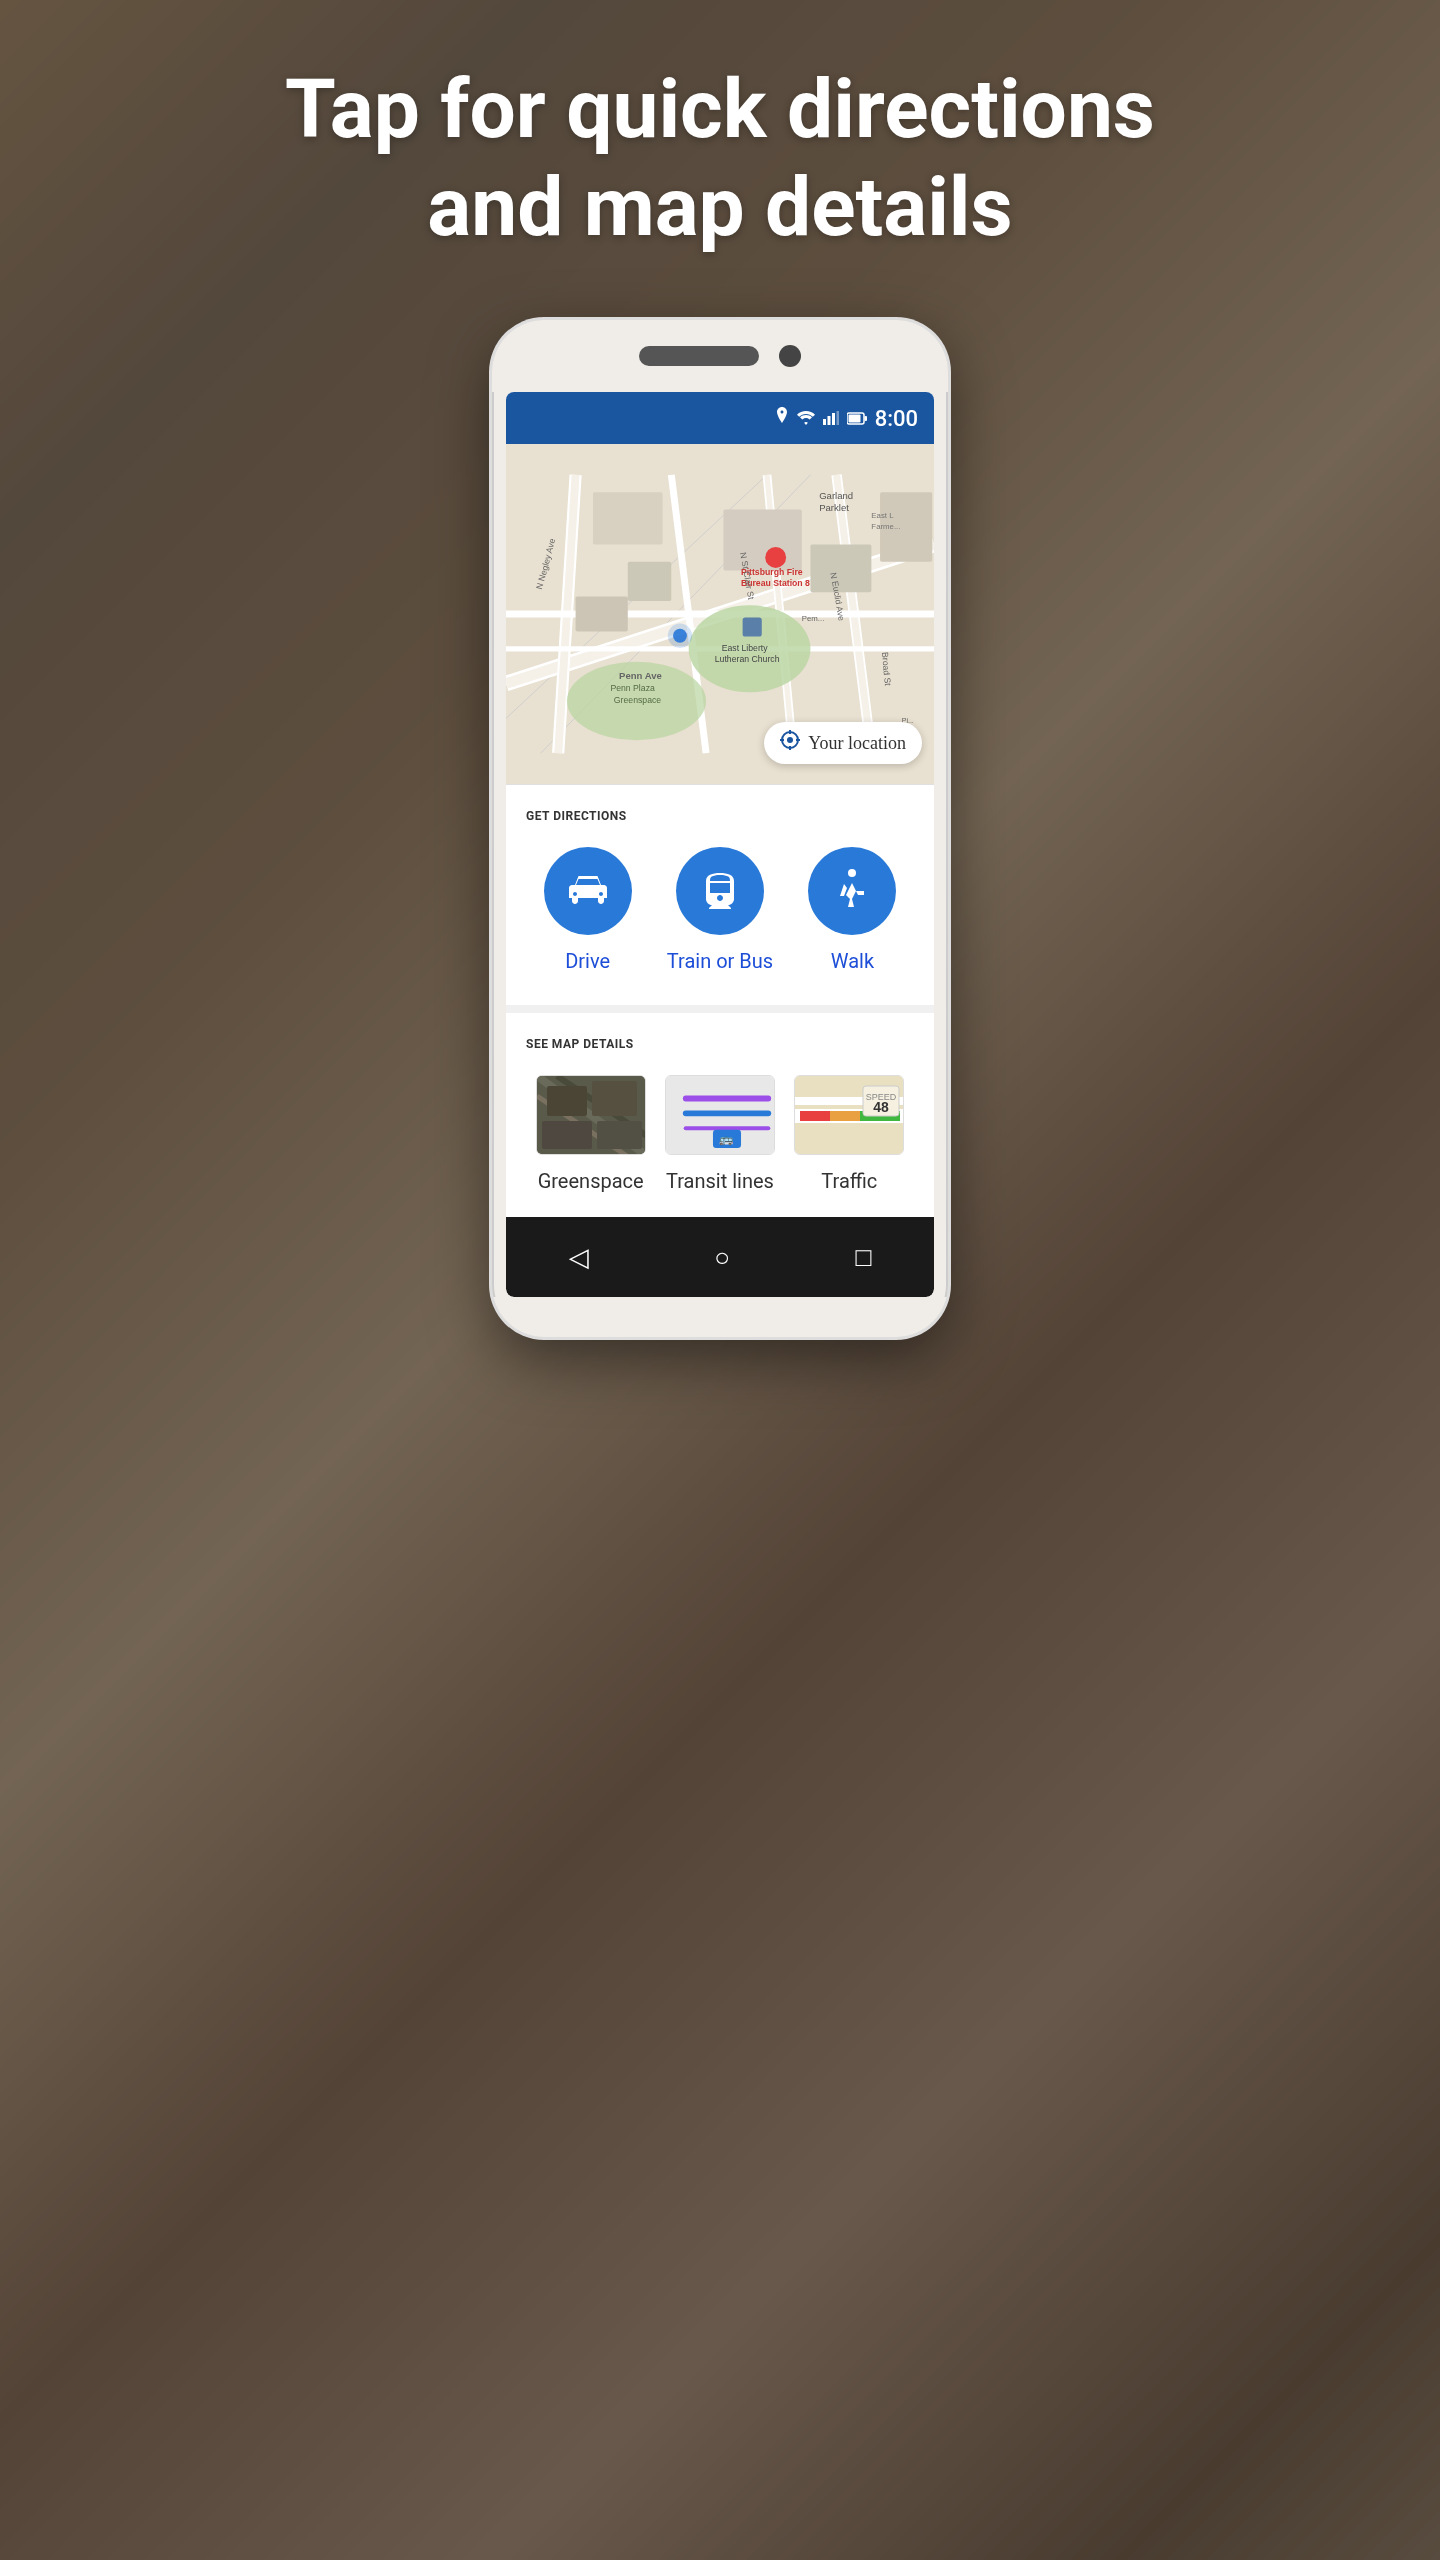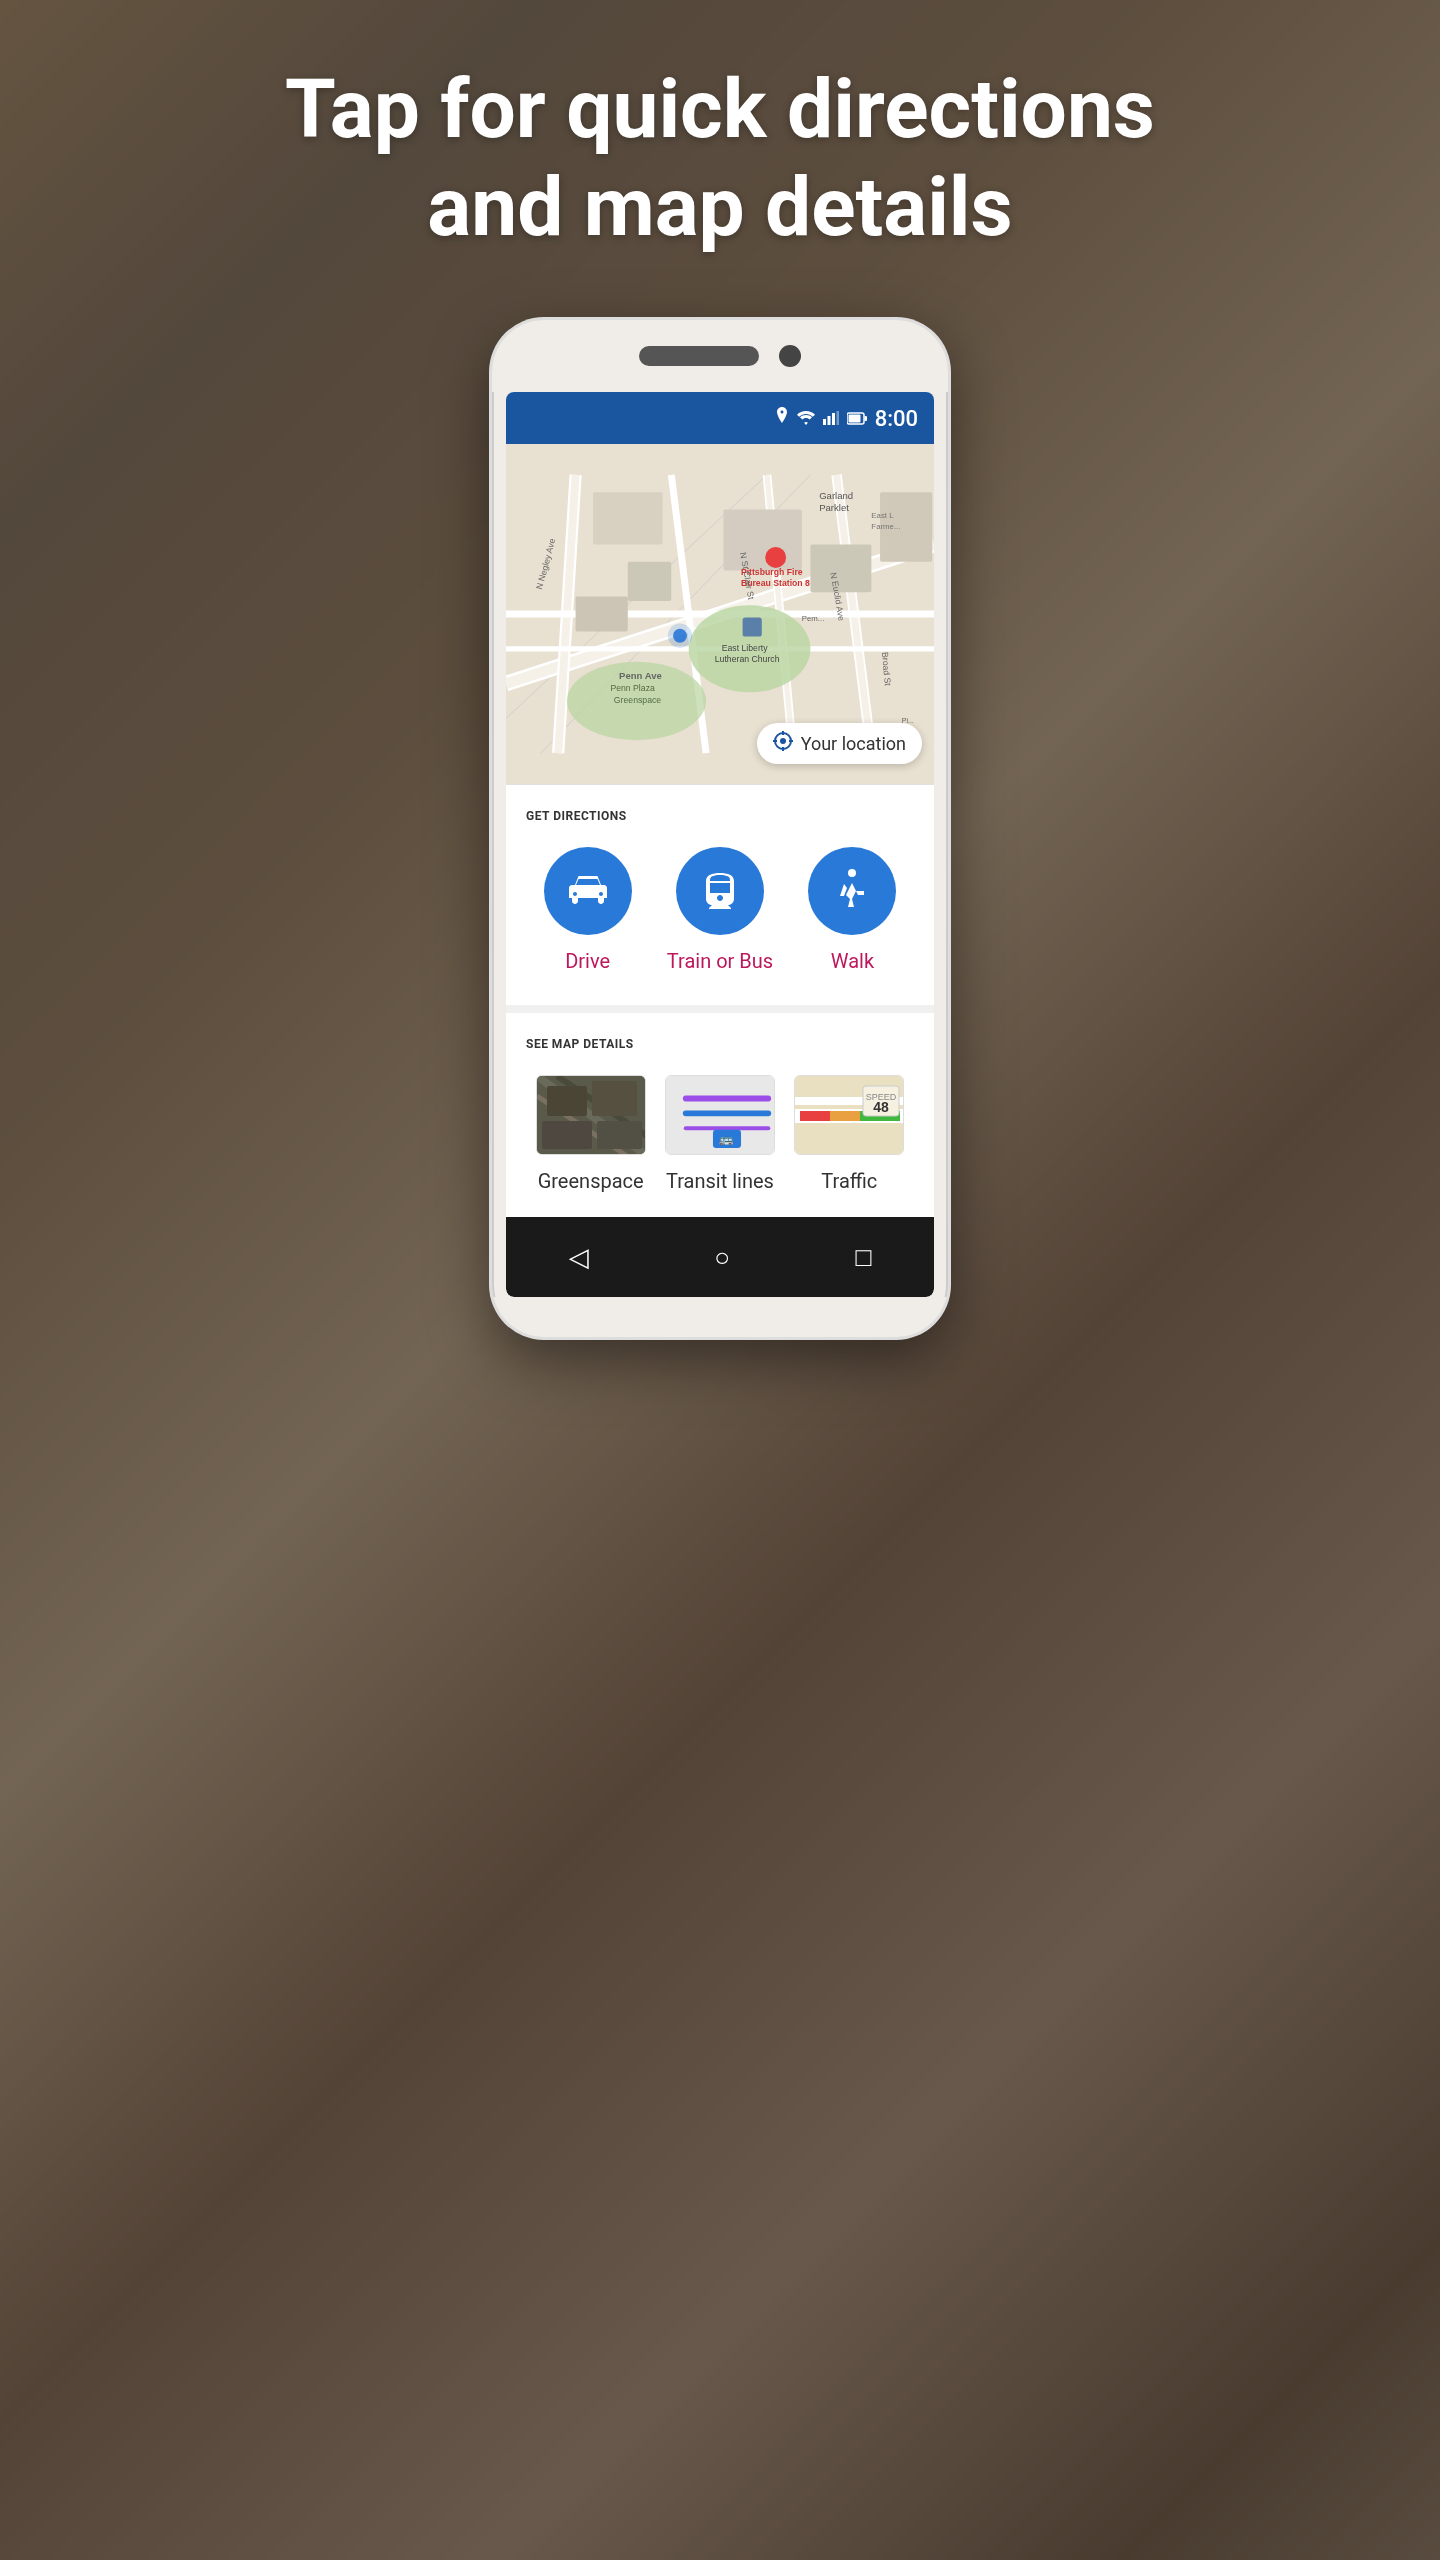--- a/index.html
+++ b/index.html
@@ -181,20 +181,21 @@
       right: 12px;
       background: white;
       border-radius: 24px;
       padding: 8px 16px;
       display: flex;
       align-items: center;
       gap: 8px;
       box-shadow: 0 2px 8px rgba(0,0,0,0.2);
       font-size: 18px;
       color: #333;
+      font-family: Liberation Serif, serif;
     }
 
     .location-target-icon {
       color: #1a56a0;
       font-size: 22px;
     }
 
     
     .content-section {
       background: #fff;
@@ -233,21 +234,21 @@
       border-radius: 50%;
       display: flex;
       align-items: center;
       justify-content: center;
       color: white;
       font-size: 36px;
     }
 
     .direction-label {
       font-size: 20px;
-      color: #be185d;
+      color: #1d4ed8;
     }
 
     
     .map-details-row {
       display: flex;
       justify-content: space-around;
       align-items: flex-start;
     }
 
     .map-detail-item {

